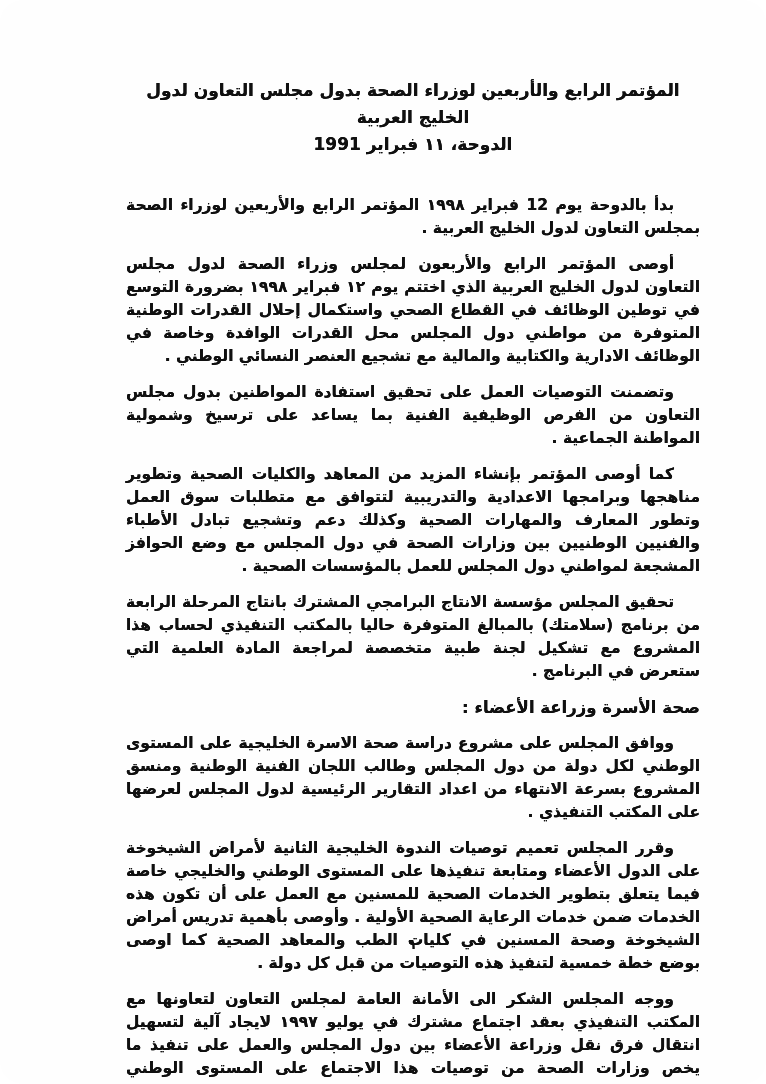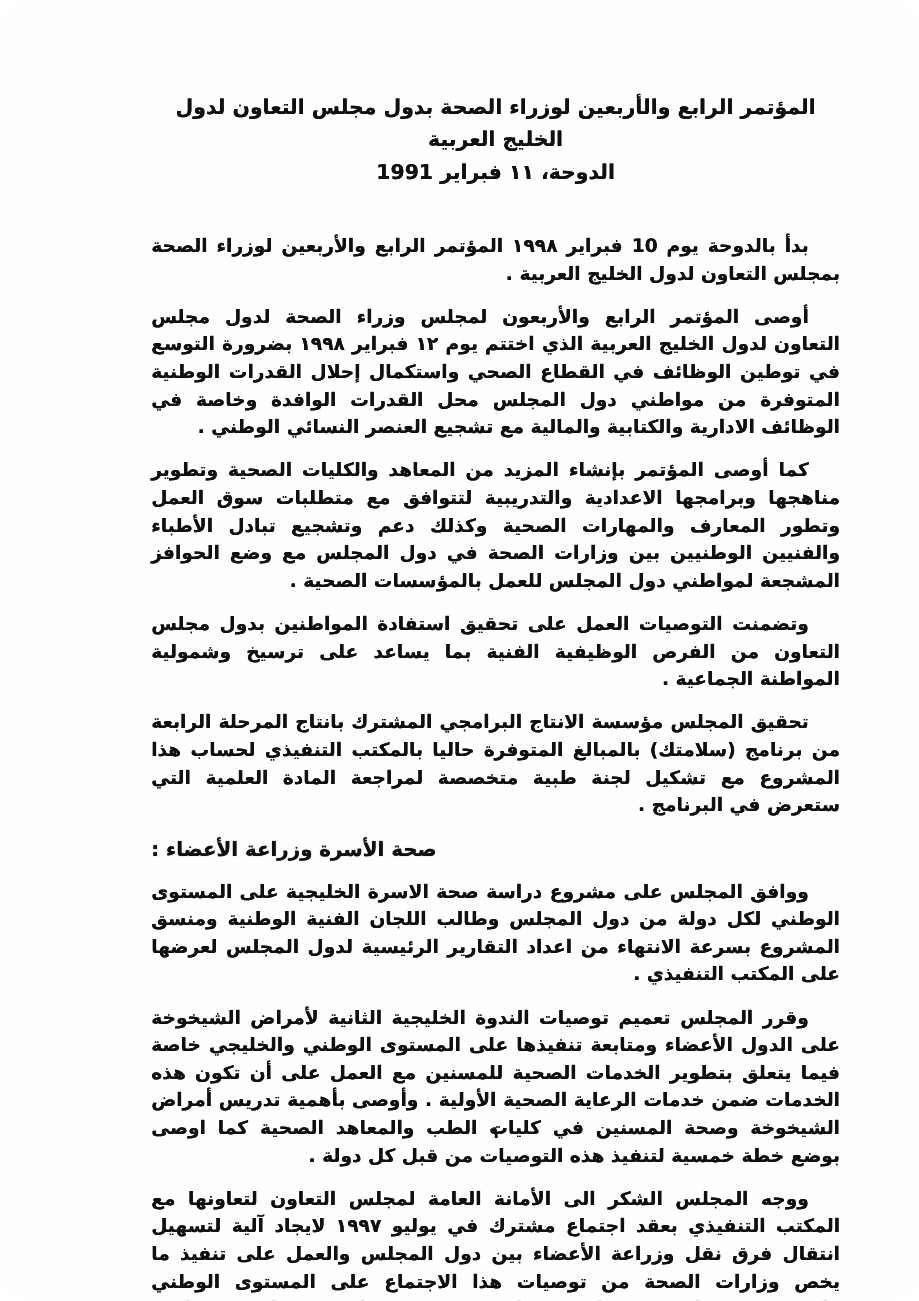--- a/index.html
+++ b/index.html
@@ -32,21 +32,21 @@
     text-align: justify;
     text-shadow: 0 0 0.4px #000;
   }
   .doc-body p {
     margin-bottom: 13px;
     text-indent: 26px;
   }
   .section-heading {
     font-size: 16.5px;
     font-weight: bold;
-    text-align: left;
+    text-align: right;
     text-indent: 0;
     margin: 2px 0 13px 0;
     text-shadow: 0 0 0.6px #000;
   }
   .page-number {
     position: absolute;
     top: 936px;
     right: 66px;
     width: 574px;
     text-align: center;
@@ -58,24 +58,24 @@
 <body>
 
 <div class="page">
 
   <div class="doc-title">
     <div>المؤتمر الرابع والأربعين لوزراء الصحة بدول مجلس التعاون لدول الخليج العربية</div>
     <div>الدوحة، ١١ فبراير 1991</div>
   </div>
 
   <div class="doc-body">
-    <p>بدأ بالدوحة يوم 10 فبراير ١٩٩٨ المؤتمر الرابع والأربعين لوزراء الصحة بمجلس التعاون لدول الخليج العربية .</p>
+    <p>بدأ بالدوحة يوم 12 فبراير ١٩٩٨ المؤتمر الرابع والأربعين لوزراء الصحة بمجلس التعاون لدول الخليج العربية .</p>
     <p>أوصى المؤتمر الرابع والأربعون لمجلس وزراء الصحة لدول مجلس التعاون لدول الخليج العربية الذي اختتم يوم ١٢ فبراير ١٩٩٨ بضرورة التوسع في توطين الوظائف في القطاع الصحي واستكمال إحلال القدرات الوطنية المتوفرة من مواطني دول المجلس محل القدرات الوافدة وخاصة في الوظائف الادارية والكتابية والمالية مع تشجيع العنصر النسائي الوطني .</p>
+    <p>وتضمنت التوصيات العمل على تحقيق استفادة المواطنين بدول مجلس التعاون من الفرص الوظيفية الفنية بما يساعد على ترسيخ وشمولية المواطنة الجماعية .</p>
     <p>كما أوصى المؤتمر بإنشاء المزيد من المعاهد والكليات الصحية وتطوير مناهجها وبرامجها الاعدادية والتدريبية لتتوافق مع متطلبات سوق العمل وتطور المعارف والمهارات الصحية وكذلك دعم وتشجيع تبادل الأطباء والفنيين الوطنيين بين وزارات الصحة في دول المجلس مع وضع الحوافز المشجعة لمواطني دول المجلس للعمل بالمؤسسات الصحية .</p>
-    <p>وتضمنت التوصيات العمل على تحقيق استفادة المواطنين بدول مجلس التعاون من الفرص الوظيفية الفنية بما يساعد على ترسيخ وشمولية المواطنة الجماعية .</p>
     <p>تحقيق المجلس مؤسسة الانتاج البرامجي المشترك بانتاج المرحلة الرابعة من برنامج (سلامتك) بالمبالغ المتوفرة حاليا بالمكتب التنفيذي لحساب هذا المشروع مع تشكيل لجنة طبية متخصصة لمراجعة المادة العلمية التي ستعرض في البرنامج .</p>
 
     <h2 class="section-heading">صحة الأسرة وزراعة الأعضاء :</h2>
 
     <p>ووافق المجلس على مشروع دراسة صحة الاسرة الخليجية على المستوى الوطني لكل دولة من دول المجلس وطالب اللجان الفنية الوطنية ومنسق المشروع بسرعة الانتهاء من اعداد التقارير الرئيسية لدول المجلس لعرضها على المكتب التنفيذي .</p>
     <p>وقرر المجلس تعميم توصيات الندوة الخليجية الثانية لأمراض الشيخوخة على الدول الأعضاء ومتابعة تنفيذها على المستوى الوطني والخليجي خاصة فيما يتعلق بتطوير الخدمات الصحية للمسنين مع العمل على أن تكون هذه الخدمات ضمن خدمات الرعاية الصحية الأولية . وأوصى بأهمية تدريس أمراض الشيخوخة وصحة المسنين في كليات الطب والمعاهد الصحية كما اوصى بوضع خطة خمسية لتنفيذ هذه التوصيات من قبل كل دولة .</p>
     <p>ووجه المجلس الشكر الى الأمانة العامة لمجلس التعاون لتعاونها مع المكتب التنفيذي بعقد اجتماع مشترك في يوليو ١٩٩٧ لايجاد آلية لتسهيل انتقال فرق نقل وزراعة الأعضاء بين دول المجلس والعمل على تنفيذ ما يخص وزارات الصحة من توصيات هذا الاجتماع على المستوى الوطني والخليجي . ووافق على البطاقة الموحدة ونماذج الدخول والمغادرة التي أعدتها الأمانة العامة .</p>
   </div>
 
   <div class="page-number">١</div>

